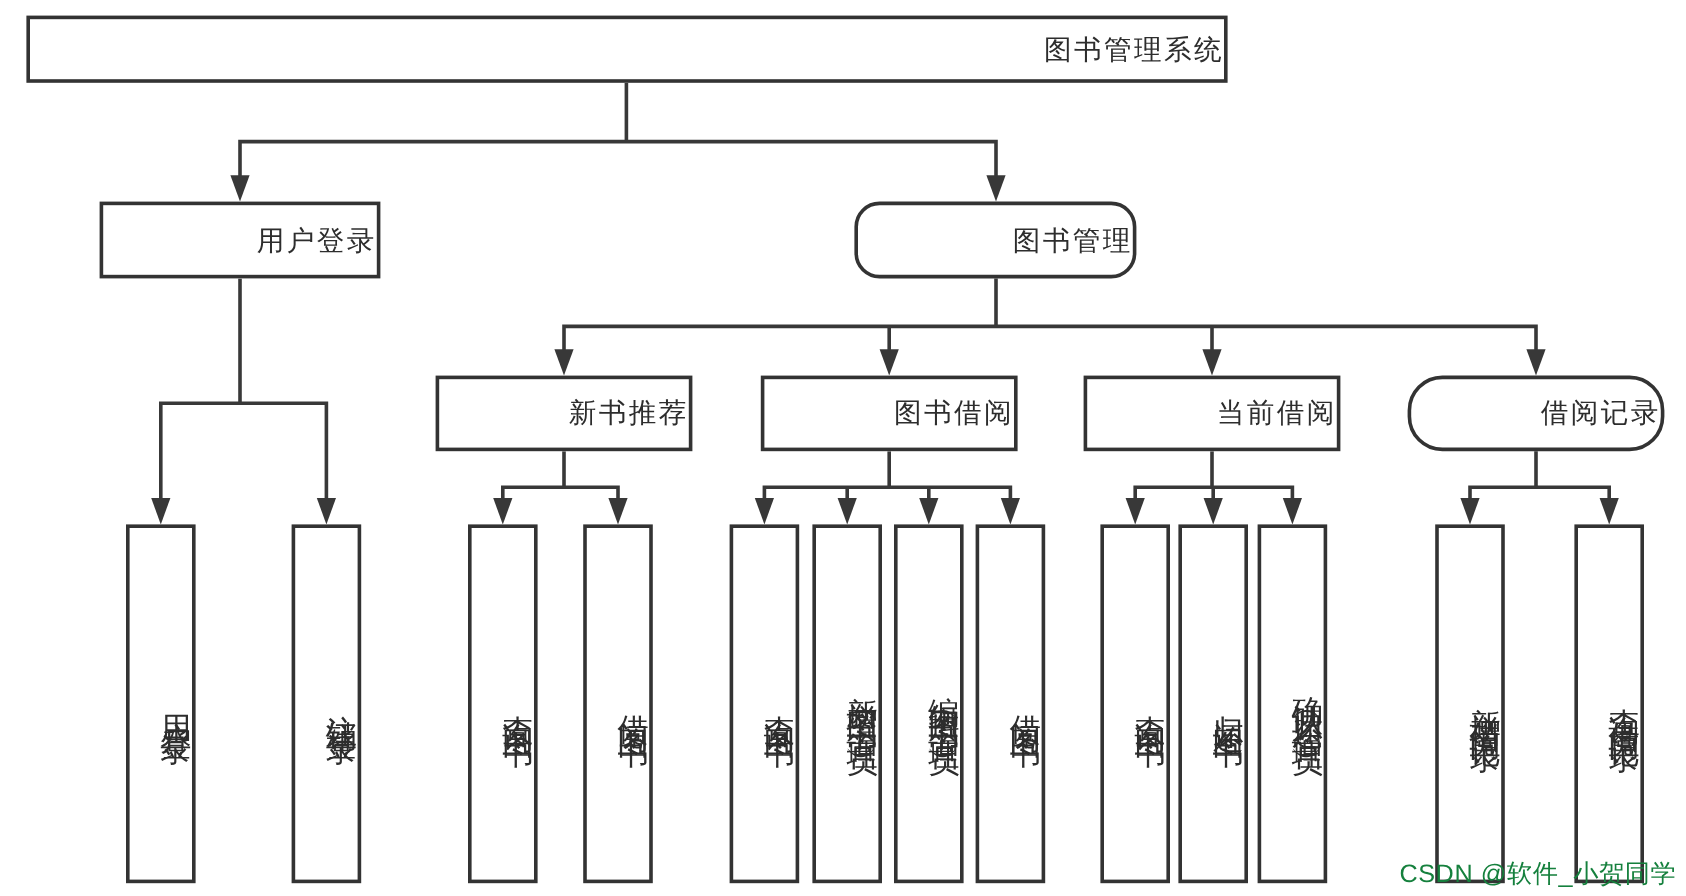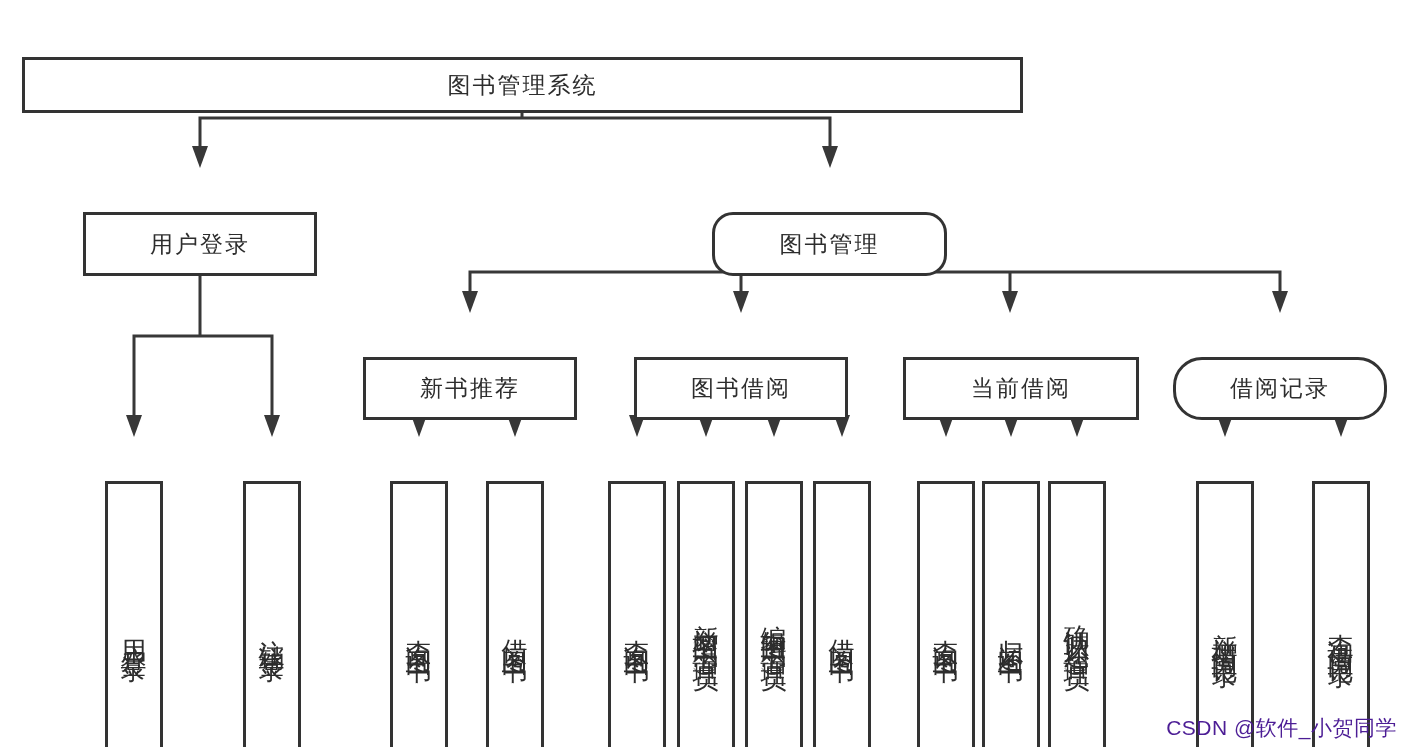--- a/index.html
+++ b/index.html
@@ -16,23 +16,22 @@
     left: 0; top: 0;
     width: 1405px; height: 747px;
   }
   .node {
     position: absolute;
     box-sizing: border-box;
     border: 3px solid #333333;
     background: #ffffff;
     display: flex;
     align-items: center;
-    justify-content: center;
+    justify-content: flex-end;
     color: #2d2d2d;
-    margin-top: 44px;
   }
   .node .htext {
     font-size: 23px;
     letter-spacing: 2px;
     white-space: nowrap;
     color: #2d2d2d;
   }
   .node .vtext {
     writing-mode: vertical-rl;
     text-orientation: mixed;
@@ -40,21 +39,21 @@
     letter-spacing: 6px;
     line-height: 1;
     white-space: nowrap;
     color: #2d2d2d;
   }
   #watermark {
     position: absolute;
     right: 8px;
     bottom: 5px;
     font-size: 21px;
-    color: #4c1d95;
+    color: #15803d;
     white-space: nowrap;
     letter-spacing: 0.5px;
   }
 </style>
 </head>
 <body>
 
 <div id="canvas">
 
   <svg id="connector-layer" viewBox="0 0 1405 747" xmlns="http://www.w3.org/2000/svg" aria-hidden="true">
@@ -110,21 +109,21 @@
   <div class="node" style="left:712px; top:168px; width:235px; height:64px;border-radius:21px;">
     <span class="htext">图书管理</span>
   </div>
 
   <div class="node" style="left:363px; top:313px; width:214px; height:63px;">
     <span class="htext">新书推荐</span>
   </div>
   <div class="node" style="left:634px; top:313px; width:214px; height:63px;">
     <span class="htext">图书借阅</span>
   </div>
-  <div class="node" style="left:903px; top:313px; width:236px; height:63px;">
+  <div class="node" style="left:903px; top:313px; width:214px; height:63px;">
     <span class="htext">当前借阅</span>
   </div>
   <div class="node" style="left:1173px; top:313px; width:214px; height:63px;border-radius:29px;">
     <span class="htext">借阅记录</span>
   </div>
 
   <div class="node" style="left:105px; top:437px; width:58px; height:299px;">
     <span class="vtext">用户登录</span>
   </div>
   <div class="node" style="left:243px; top:437px; width:58px; height:299px;">

